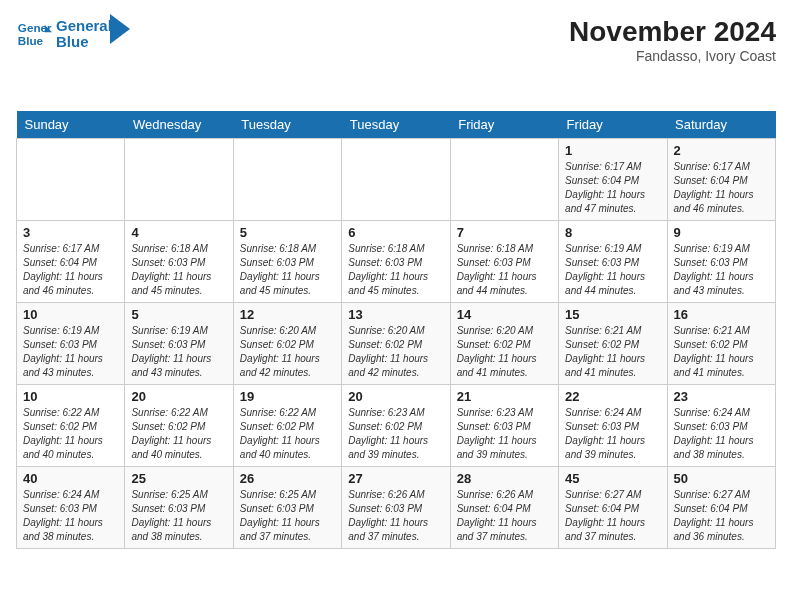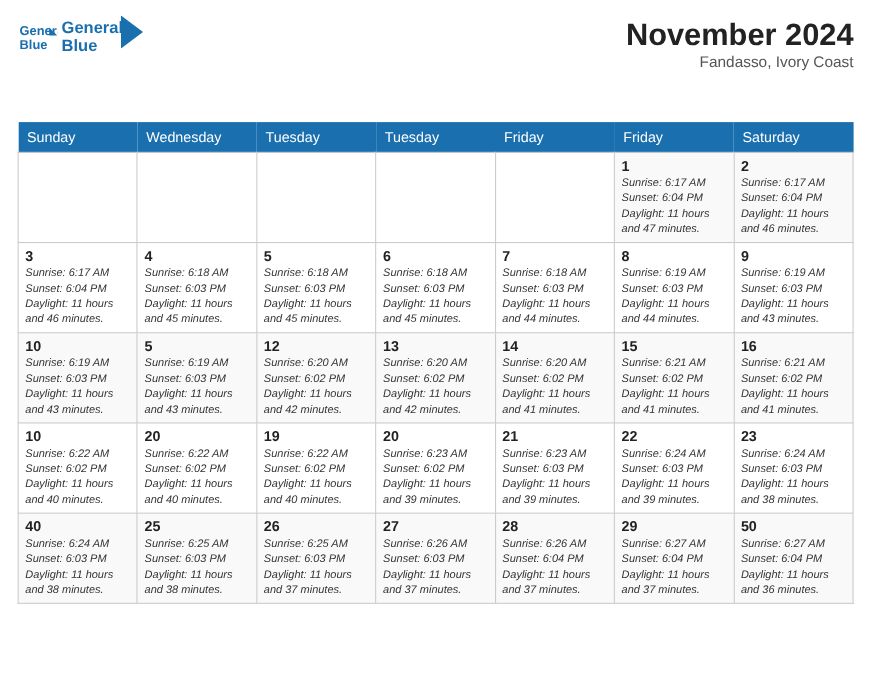--- a/index.html
+++ b/index.html
@@ -291,21 +291,21 @@
 Sunset: 6:03 PM
 Daylight: 11 hours and 37 minutes.</div>
         </td>
         <td>
           <span class="day-num">28</span>
           <div class="day-info" style="white-space: pre-line;">Sunrise: 6:26 AM
 Sunset: 6:04 PM
 Daylight: 11 hours and 37 minutes.</div>
         </td>
         <td>
-          <span class="day-num">29</span>
+          <span class="day-num">45</span>
           <div class="day-info" style="white-space: pre-line;">Sunrise: 6:27 AM
 Sunset: 6:04 PM
 Daylight: 11 hours and 37 minutes.</div>
         </td>
         <td>
           <span class="day-num">50</span>
           <div class="day-info" style="white-space: pre-line;">Sunrise: 6:27 AM
 Sunset: 6:04 PM
 Daylight: 11 hours and 36 minutes.</div>
         </td>

